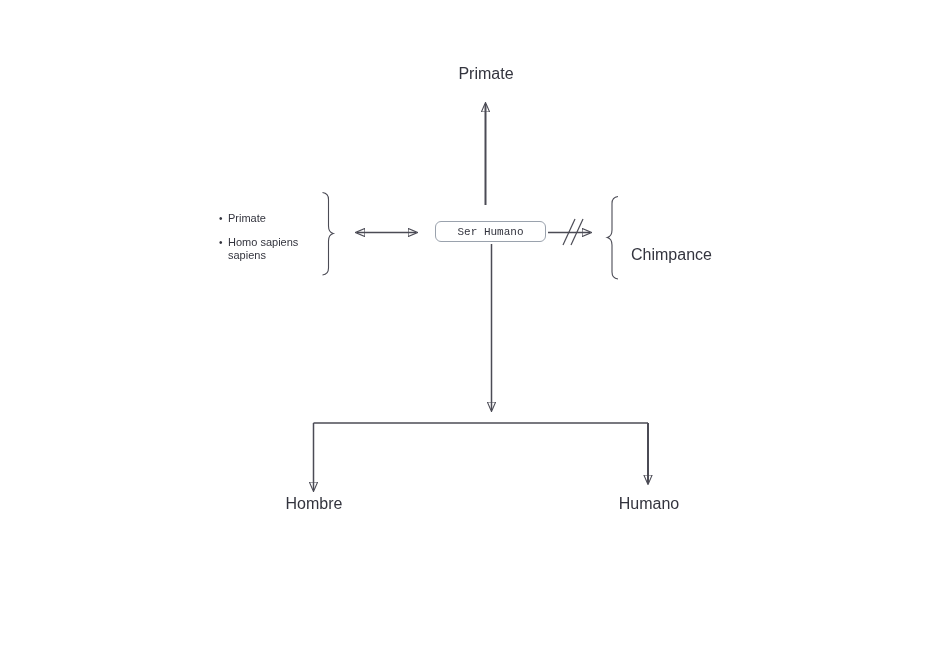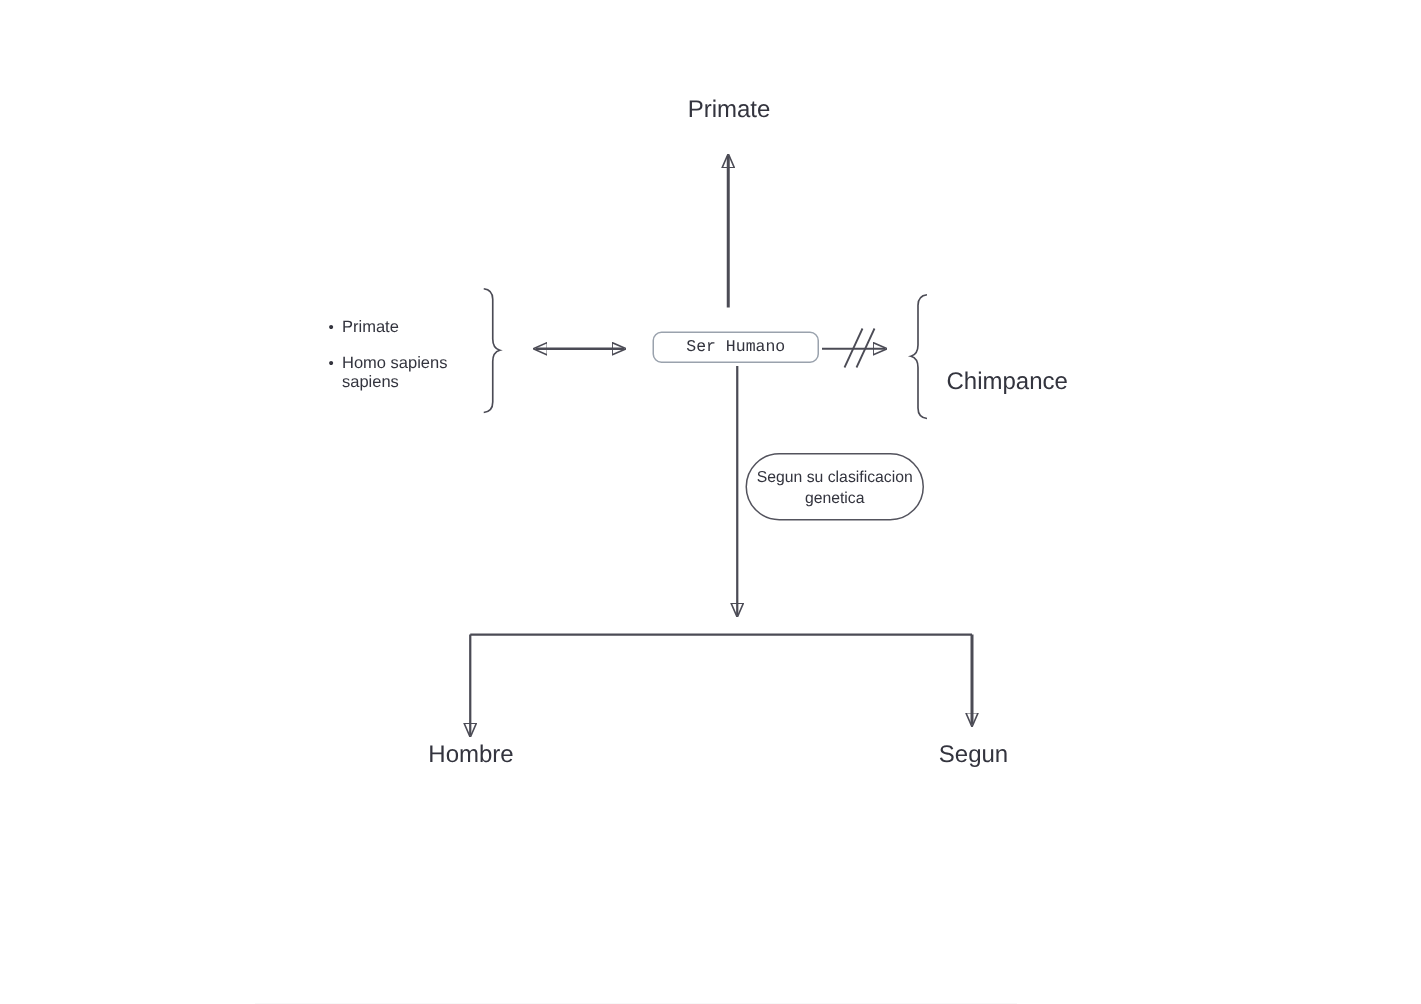--- a/index.html
+++ b/index.html
@@ -108,22 +108,18 @@
       <span class="bullet-label">Primate</span>
     </div>
     <div class="bullet-item">
       <span class="bullet-dot">•</span>
       <span class="bullet-label">Homo sapiens sapiens</span>
     </div>
   </div>
 
   <div class="lbl" style="left:631px;top:248px;">Chimpance</div>
 
-  <div class="stadium">
-    <span>Segun su clasificacion</span>
-    <span>genetica</span>
-  </div>
 
   <div class="lbl centered" style="left:314px;top:497px;">Hombre</div>
 
-  <div class="lbl centered" style="left:649px;top:497px;">Segun</div>
+  <div class="lbl centered" style="left:649px;top:497px;">Humano</div>
 
 </div>
 
 </body></html>

